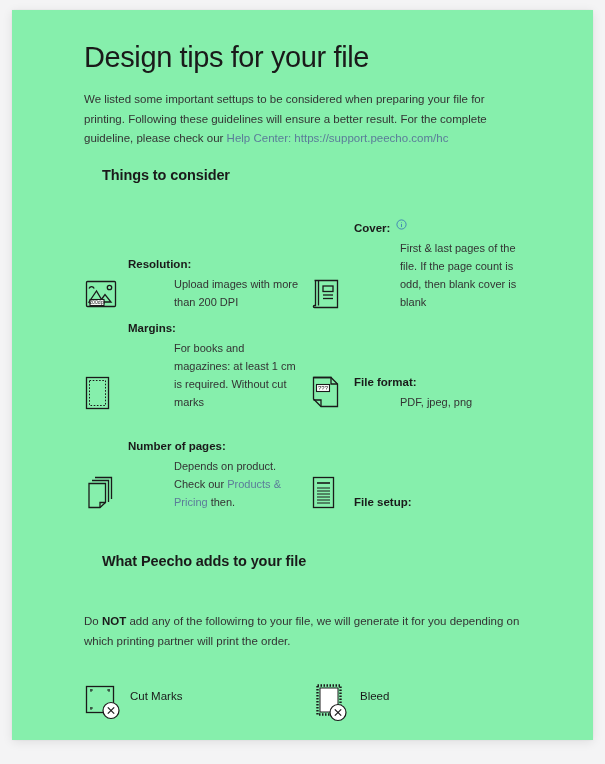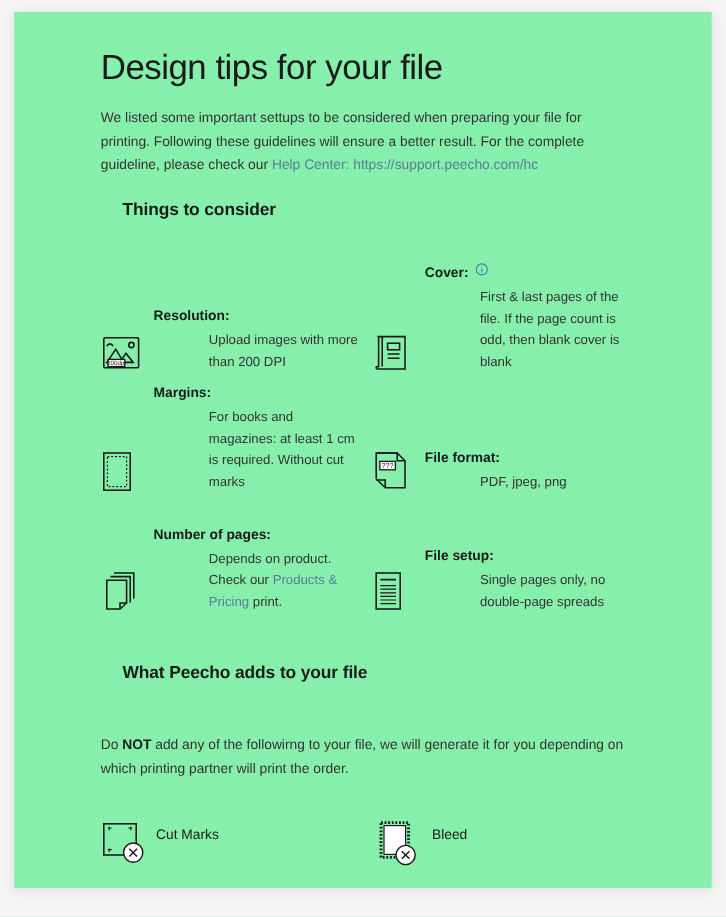--- a/index.html
+++ b/index.html
@@ -243,40 +243,39 @@
         <div class="tip-icon">
           <svg width="34" height="36" viewBox="0 0 34 36" fill="none" stroke="#1a1a1a" stroke-width="1.3">
             <path d="M11 2.5 L27.5 2.5 L27.5 24"></path>
             <path d="M8 5.5 L24.5 5.5 L24.5 27"></path>
             <path d="M5 8.5 L21.5 8.5 L21.5 27.5 L16 32.5 L5 32.5 Z"></path>
             <path d="M16 32.5 L16 27.5 L21.5 27.5"></path>
           </svg>
         </div>
         <div class="tip-body">
           <div class="tip-head">Number of pages:</div>
-          <div class="tip-text"><span>Depends on product. Check our </span><a class="link" href="#">Products &amp; Pricing</a><span> print.</span></div>
+          <div class="tip-text"><span>Depends on product. Check our </span><a class="link" href="#">Products &amp; Pricing</a><span> then.</span></div>
         </div>
       </div>
 
       <div class="tip">
         <div class="tip-icon">
           <svg width="27" height="36" viewBox="0 0 27 36" fill="none" stroke="#1a1a1a" stroke-width="1.3">
             <rect x="3.5" y="2.5" width="20" height="30"></rect>
             <line x1="7" y1="8" x2="20" y2="8" stroke-width="1.6"></line>
             <line x1="7" y1="13" x2="20" y2="13" stroke-width="1"></line>
             <line x1="7" y1="16" x2="20" y2="16" stroke-width="1"></line>
             <line x1="7" y1="19" x2="20" y2="19" stroke-width="1"></line>
             <line x1="7" y1="22" x2="20" y2="22" stroke-width="1"></line>
             <line x1="7" y1="25" x2="20" y2="25" stroke-width="1"></line>
             <line x1="7" y1="28" x2="20" y2="28" stroke-width="1"></line>
           </svg>
         </div>
         <div class="tip-body">
           <div class="tip-head">File setup:</div>
-          <div class="tip-text">Single pages only, no double-page spreads</div>
         </div>
       </div>
 
     </div>
 
     <h2 class="section-title sec2-title">What Peecho adds to your file</h2>
 
     <div class="notice"><span>Do </span><b>NOT</b><span> add any of the followirng to your file, we will generate it for you depending on which printing partner will print the order.</span></div>
 
     <div class="adds-grid">

